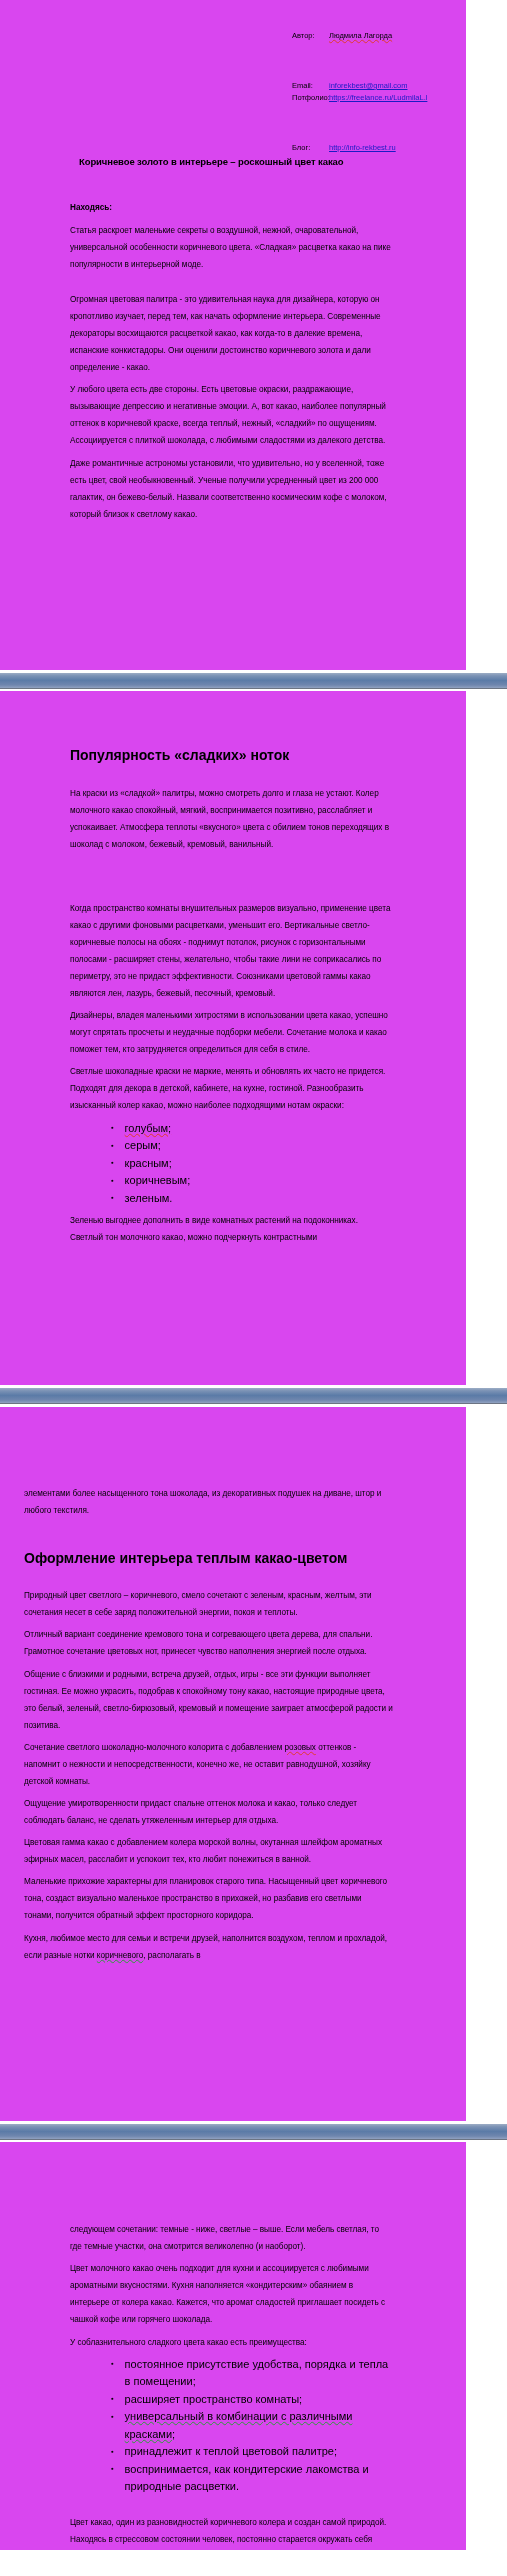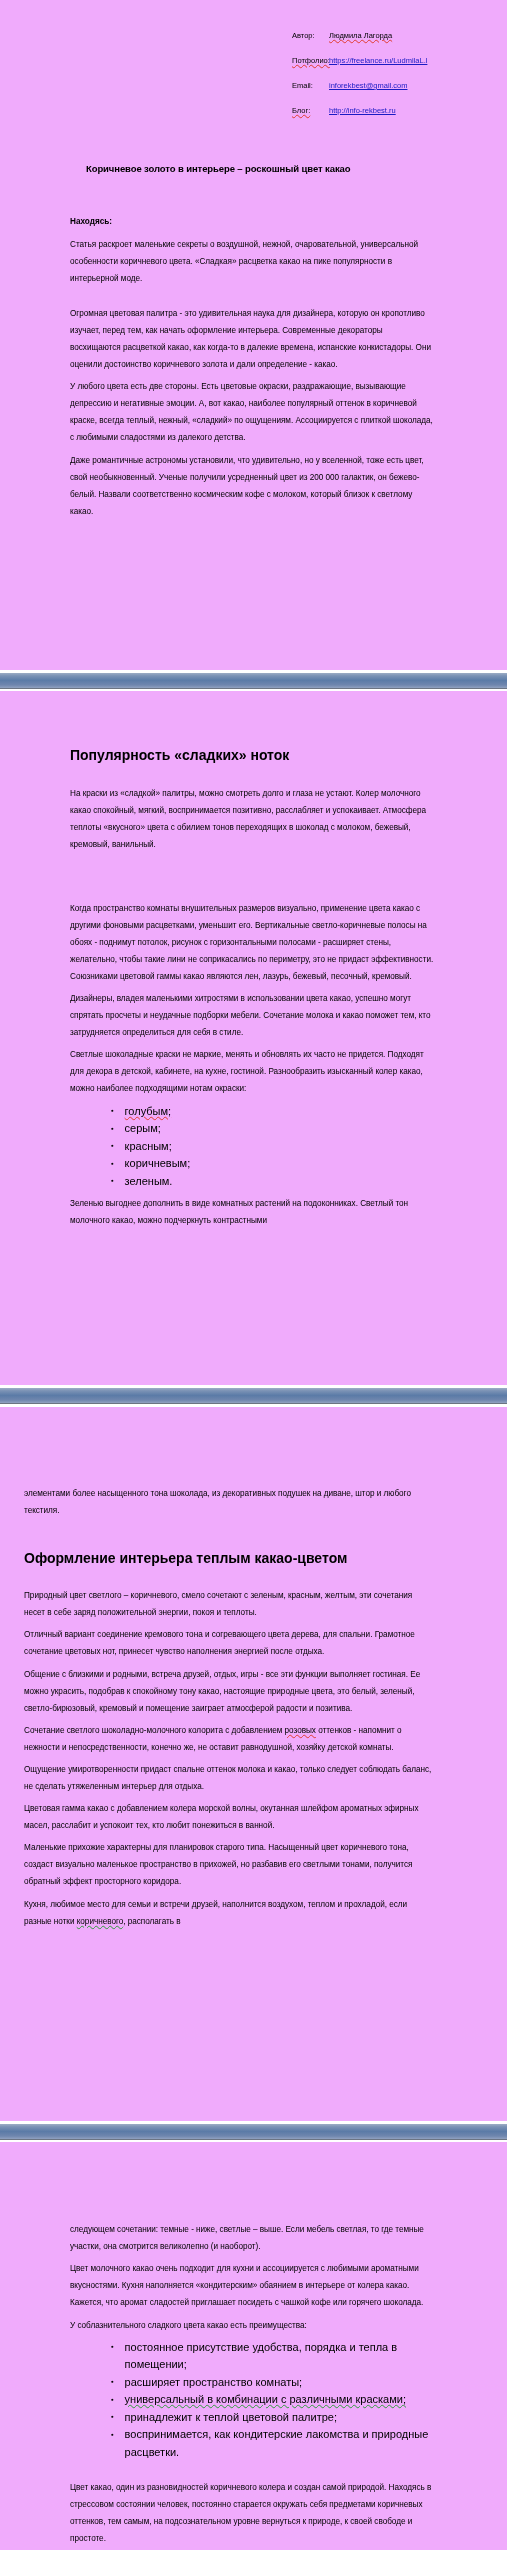--- a/index.html
+++ b/index.html
@@ -14,22 +14,22 @@
     color: #000000;
     -webkit-font-smoothing: antialiased;
   }
   .doc {
     width: 507px;
     margin: 0 auto;
     background: #ffffff;
     position: relative;
   }
   .page {
-    width: 507px;
-    background: #f0abfc;
+    width: 466px;
+    background: #d946ef;
     box-sizing: border-box;
     padding: 0 73px 0 70px;
     position: relative;
     overflow: hidden;
   }
   .page-1 { height: 670px; padding-top: 31px; }
   .page-2 { height: 694px; padding-top: 57px; }
   .page-3 { height: 714px; padding-top: 78px; padding-left: 24px; }
   .page-4 { height: 408px; padding-top: 79px; }
 
@@ -55,21 +55,21 @@
     text-align: left;
     letter-spacing: -0.03px;
   }
   .gap-sm { height: 5.8px; }
   .gap-md { height: 13px; }
   .gap-lg { height: 21px; }
 
   h1.article-title {
     font-size: 9.5px;
     font-weight: bold;
-    margin: 16px;
+    margin: 9px;
     line-height: 17px;
     letter-spacing: -0.1px;
   }
   h2.section-heading {
     font-size: 14px;
     font-weight: bold;
     margin: 0;
     line-height: 15.5px;
   }
   .label-bold {
@@ -90,25 +90,25 @@
     padding-left: 222px;
     font-size: 7.5px;
     white-space: nowrap;
   }
   .meta-key {
     width: 37px;
     flex: 0 0 auto;
     color: #000;
   }
   .meta-key.spell {
-    text-decoration: underline;
     text-decoration-color: #e03b2f;
     text-decoration-style: wavy;
     text-decoration-thickness: 0.6px;
     text-underline-offset: 1.3px;
+    margin-top: 37px;
   }
   .meta-val { color: #000; }
   .meta-val a,
   .meta-val .link {
     color: #1b1bc4;
     text-decoration: underline;
     text-decoration-color: #1b1bc4;
   }
   .spellred {
     text-decoration: underline;

